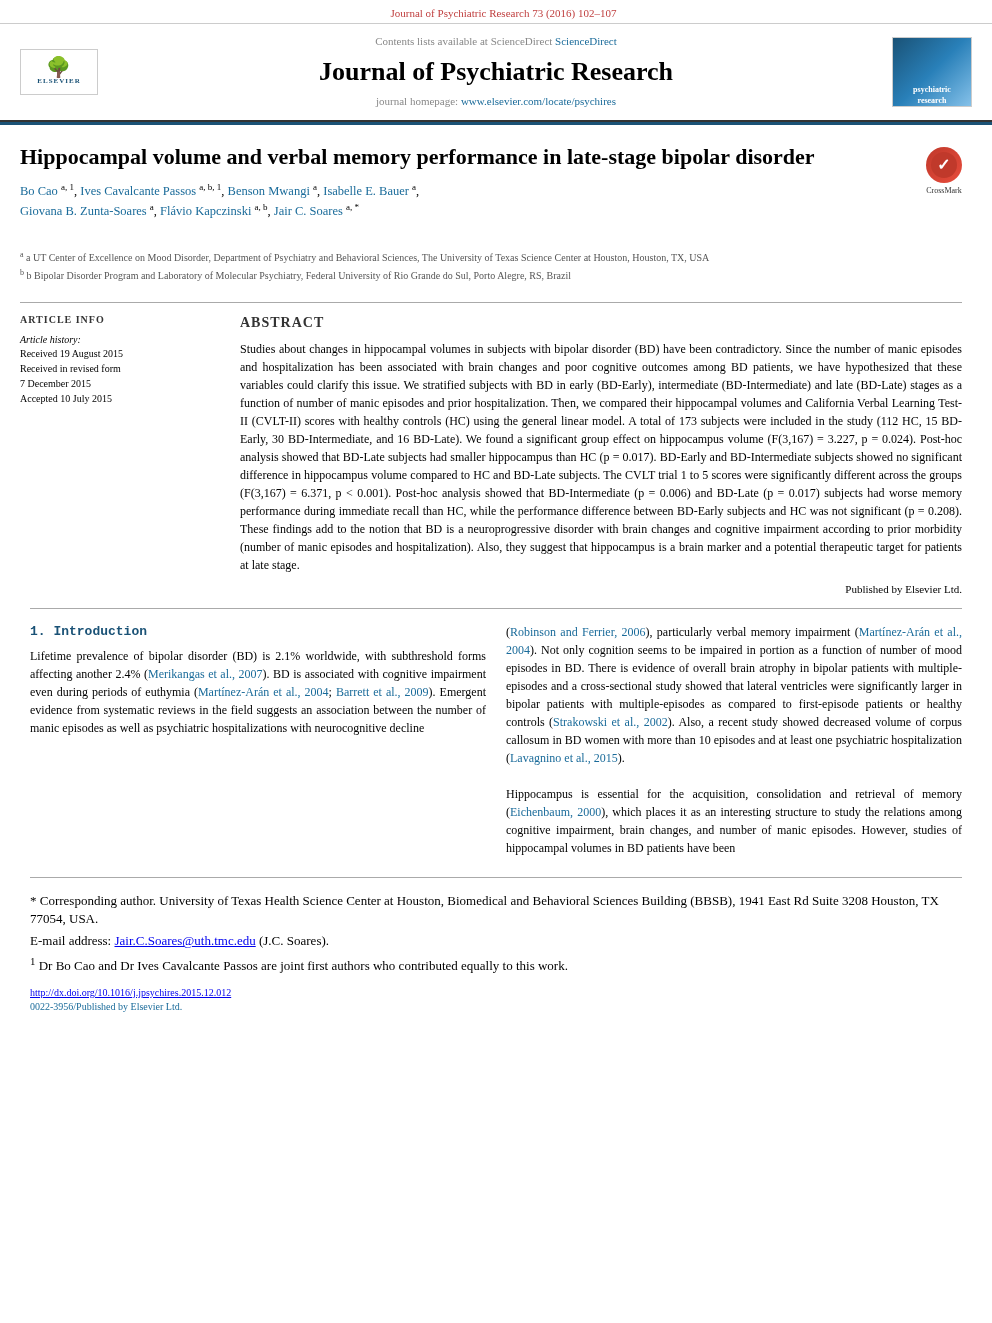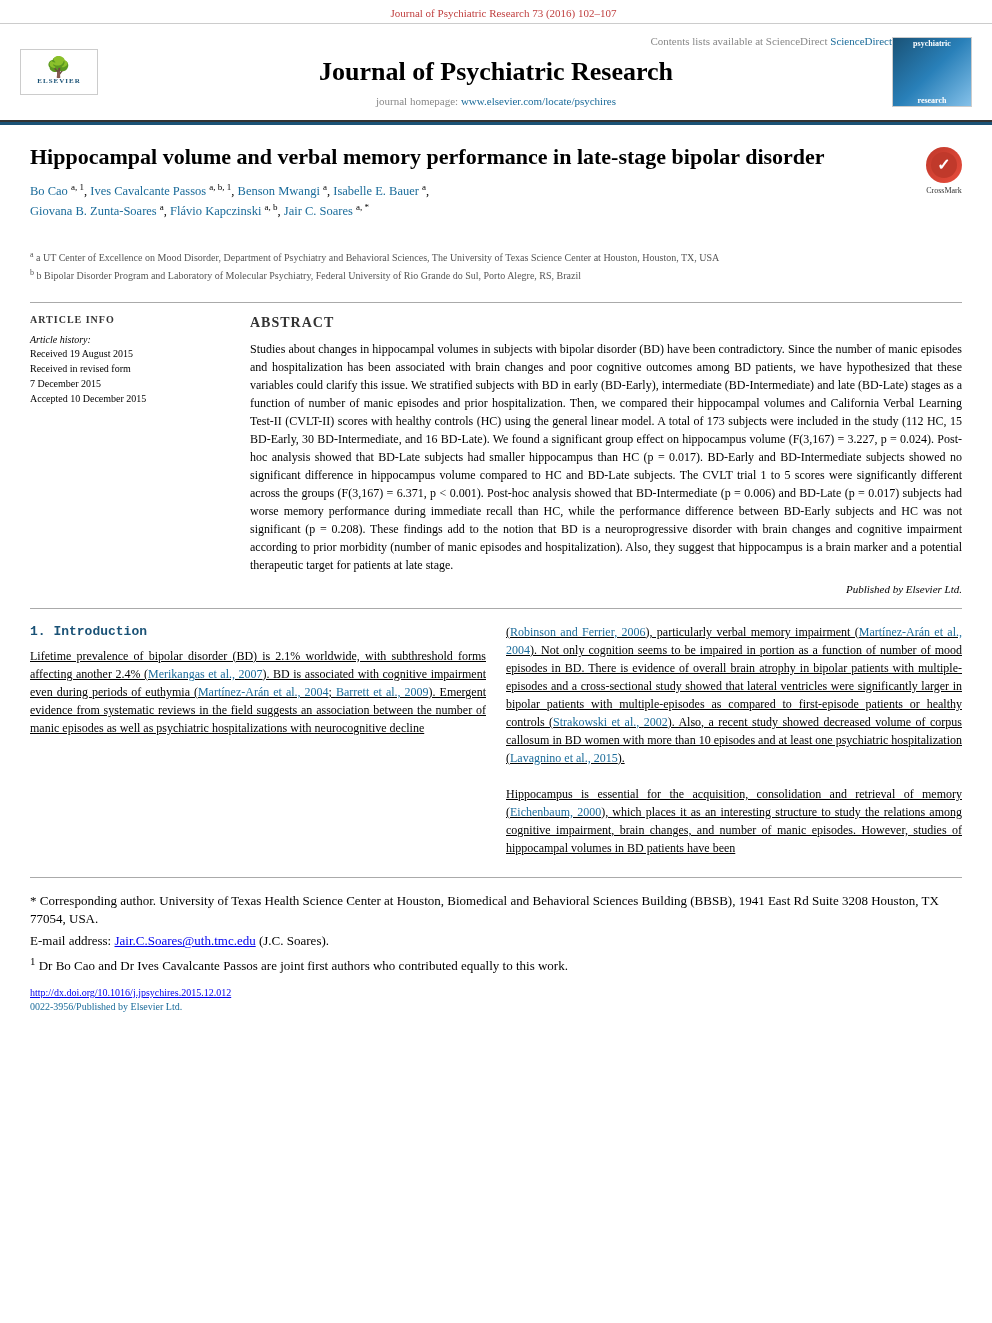--- a/index.html
+++ b/index.html
@@ -36,21 +36,20 @@
       flex-shrink: 0;
     }
     .header-center {
       flex: 1;
       text-align: center;
     }
     .sciencedirect-link {
       font-size: 11px;
       color: #888;
       margin-bottom: 2px;
-      text-align: right;
     }
     .sciencedirect-link a, .homepage-link a {
       color: #1a6b9a;
       text-decoration: none;
     }
     .journal-title-main {
       font-size: 26px;
       font-weight: bold;
       color: #000;
       font-family: 'Times New Roman', serif;
@@ -63,36 +62,36 @@
     }
     .header-thumbnail {
       width: 80px;
       flex-shrink: 0;
       background: linear-gradient(135deg, #1a5276, #2980b9, #85c1e9);
       height: 70px;
       border: 1px solid #ccc;
       display: flex;
       flex-direction: column;
       align-items: center;
-      justify-content: space-between;
+      justify-content: flex-end;
       font-size: 8px;
       color: #fff;
       font-weight: bold;
     }
 
     
     .blue-line {
       height: 3px;
       background: #1a5276;
       margin: 0;
     }
 
     
     .article-area {
-      padding: 18px 30px 10px 30px;
+      padding: 18px 30px 10px 20px;
     }
 
     
     .article-title {
       font-size: 22px;
       font-weight: bold;
       color: #000;
       line-height: 1.3;
       margin-bottom: 10px;
       font-family: 'Times New Roman', serif;
@@ -198,21 +197,20 @@
       font-size: 12px;
       color: #000;
       line-height: 1.5;
       text-align: justify;
     }
     .published-by {
       text-align: right;
       font-size: 11px;
       margin-top: 8px;
       color: #000;
-      font-style: italic;
     }
 
     
     .main-content {
       display: flex;
       gap: 20px;
       padding: 10px 30px 10px 30px;
       margin-top: 4px;
     }
     .main-left {
@@ -229,21 +227,20 @@
       color: #1a5276;
       margin-bottom: 6px;
       font-family: Liberation Mono, monospace;
     }
 
     .body-text {
       font-size: 12px;
       color: #000;
       line-height: 1.5;
       text-align: justify;
-      text-decoration: underline;
     }
     .body-text .ref-link {
       color: #1a6b9a;
       text-decoration: none;
     }
 
     
     .footnotes-area {
       border-top: 1px solid #aaa;
       margin: 10px 30px 0 30px;
@@ -389,21 +386,21 @@
   <hr class="thin-rule">
 
   <div class="two-column">
     <div class="left-col">
       <div class="article-info-heading">ARTICLE INFO</div>
       <div class="article-info-section">
         <div class="label">Article history:</div>
         <div class="date-entry">Received 19 August 2015</div>
         <div class="date-entry">Received in revised form</div>
         <div class="date-entry">7 December 2015</div>
-        <div class="date-entry">Accepted 10 December 2015</div>
+        <div class="date-entry">Accepted 10 July 2015</div>
       </div>
     </div>
     <div class="right-col">
       <div class="abstract-heading">ABSTRACT</div>
       <div class="abstract-text">Studies about changes in hippocampal volumes in subjects with bipolar disorder (BD) have been contradictory. Since the number of manic episodes and hospitalization has been associated with brain changes and poor cognitive outcomes among BD patients, we have hypothesized that these variables could clarify this issue. We stratified subjects with BD in early (BD-Early), intermediate (BD-Intermediate) and late (BD-Late) stages as a function of number of manic episodes and prior hospitalization. Then, we compared their hippocampal volumes and California Verbal Learning Test-II (CVLT-II) scores with healthy controls (HC) using the general linear model. A total of 173 subjects were included in the study (112 HC, 15 BD-Early, 30 BD-Intermediate, and 16 BD-Late). We found a significant group effect on hippocampus volume (F(3,167) = 3.227, p = 0.024). Post-hoc analysis showed that BD-Late subjects had smaller hippocampus than HC (p = 0.017). BD-Early and BD-Intermediate subjects showed no significant difference in hippocampus volume compared to HC and BD-Late subjects. The CVLT trial 1 to 5 scores were significantly different across the groups (F(3,167) = 6.371, p &lt; 0.001). Post-hoc analysis showed that BD-Intermediate (p = 0.006) and BD-Late (p = 0.017) subjects had worse memory performance during immediate recall than HC, while the performance difference between BD-Early subjects and HC was not significant (p = 0.208). These findings add to the notion that BD is a neuroprogressive disorder with brain changes and cognitive impairment according to prior morbidity (number of manic episodes and hospitalization). Also, they suggest that hippocampus is a brain marker and a potential therapeutic target for patients at late stage.</div>
       <div class="published-by">Published by Elsevier Ltd.</div>
     </div>
   </div>
 </div>
 

